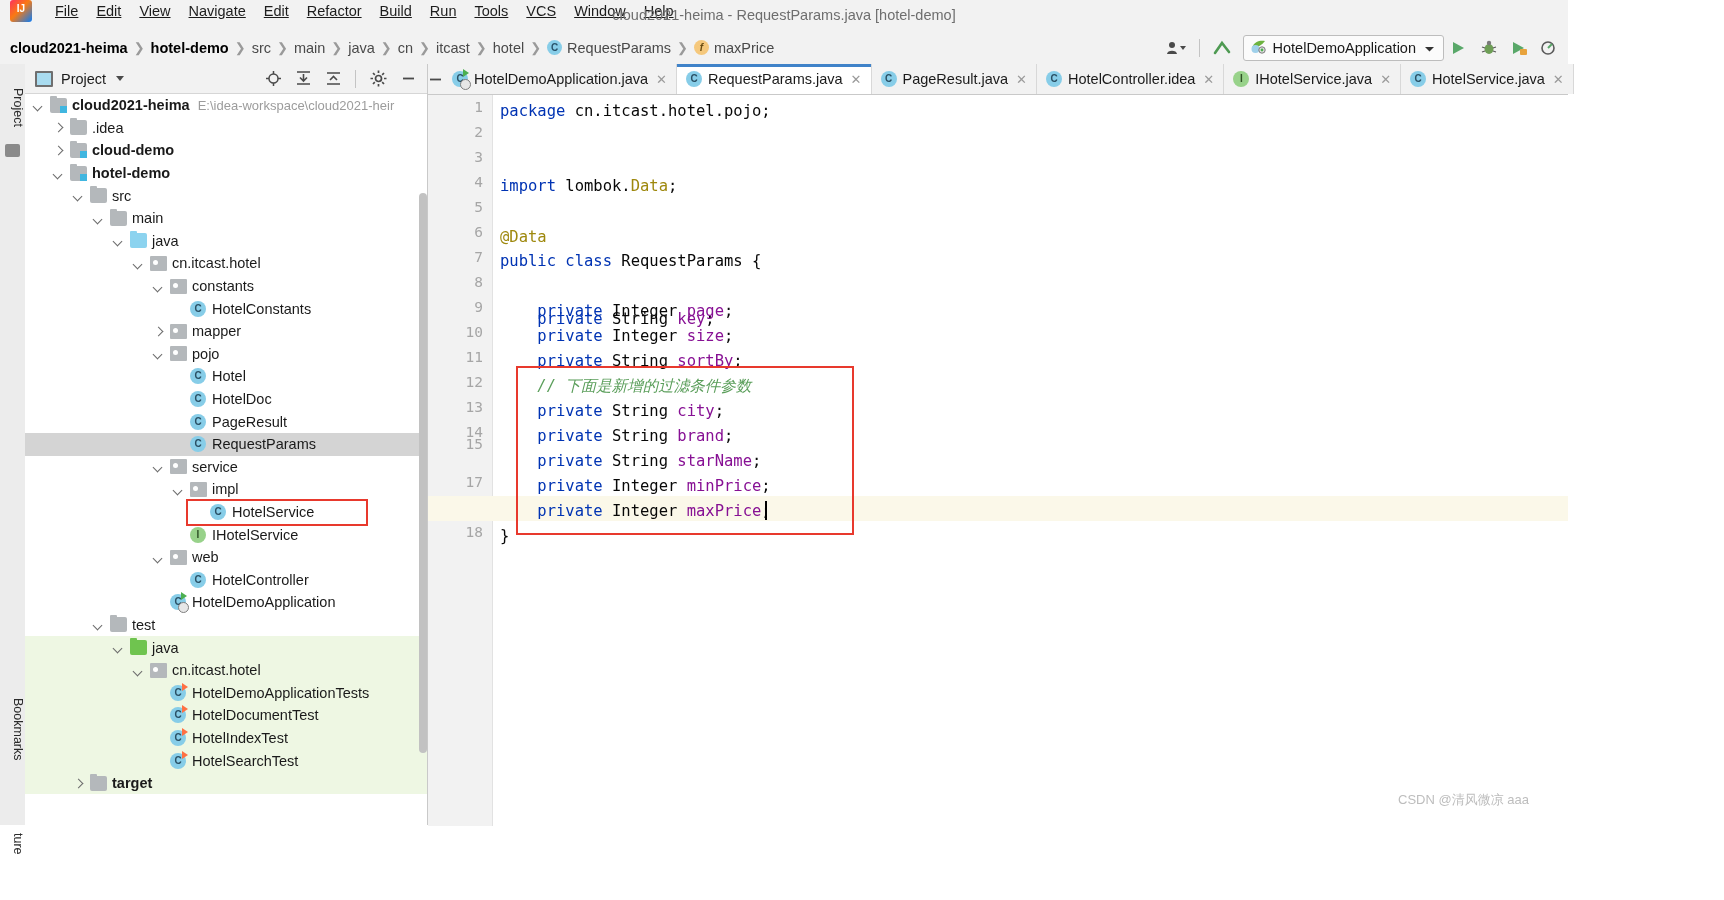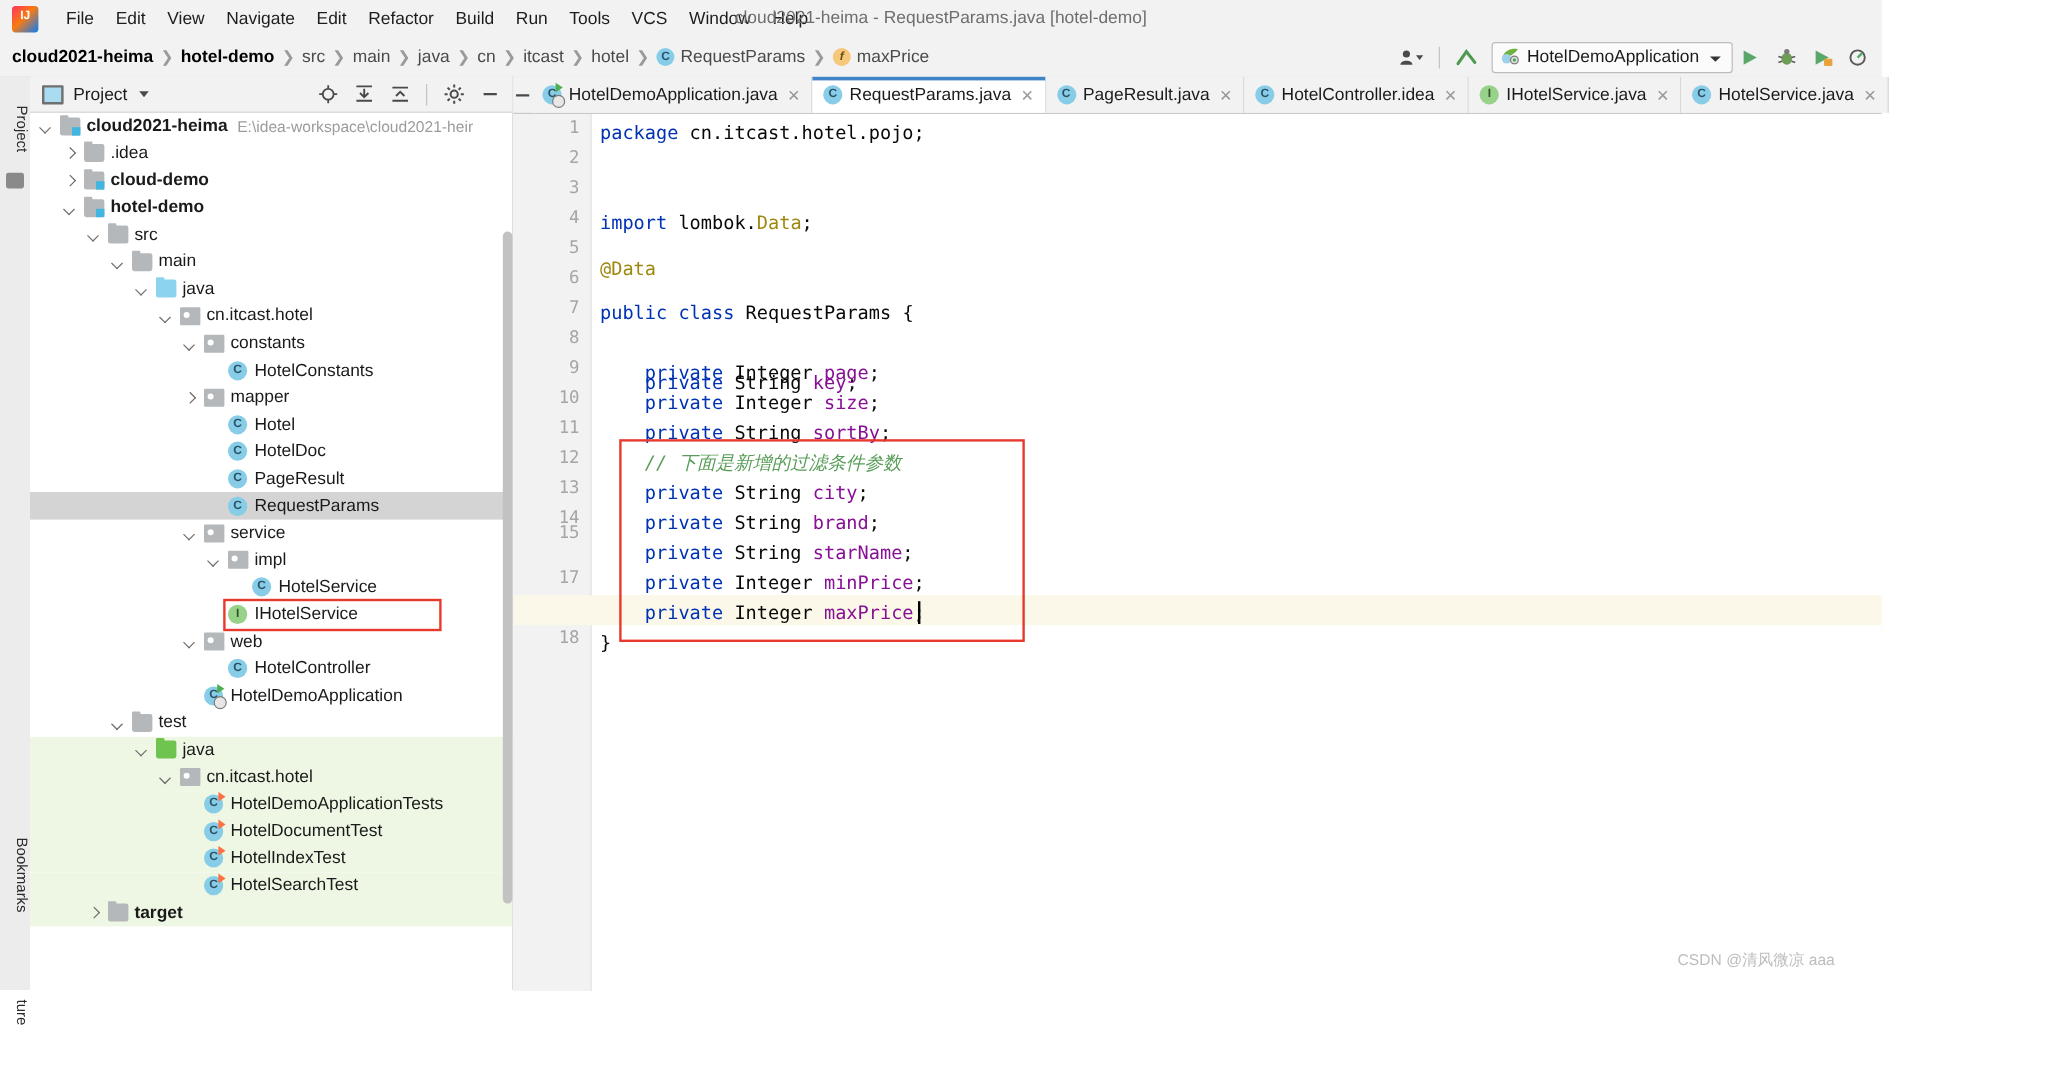--- a/index.html
+++ b/index.html
@@ -14,21 +14,21 @@
   }
   .ide{
     position:absolute;left:0;top:0;width:1568px;height:825px;
     background:#f2f2f2;
     border-right:1px solid #ffffff;
   }
   
   .menubar{
     position:absolute;left:0;top:0;width:1568px;height:31px;
     background:#f2f2f2;
-    display:flex;align-items:center;
+    display:flex;align-items:flex-start;text-decoration:underline;
   }
   .app-logo{
     width:22px;height:22px;margin-left:10px;margin-right:14px;
     border-radius:3px;
     background:linear-gradient(135deg,#fe315d 0%,#f97a12 45%,#087cfa 100%);
     position:relative;
   }
   .app-logo::after{
     content:"IJ";
     position:absolute;left:0;right:0;top:3px;
@@ -468,20 +468,27 @@
           <span style="display:inline-block;width:6px"></span>
           <span class="ico cls">C</span>
           <span class="lbl">HotelConstants</span>
         </div>
         <div class="row">
           <span style="display:inline-block;width:128px"></span>
           <span class="arrow right"></span>
           <span style="display:inline-block;width:6px"></span>
           <span class="ico pkg"></span>
           <span class="lbl">mapper</span>
+        </div>
+        <div class="row">
+          <span style="display:inline-block;width:128px"></span>
+          <span class="arrow down"></span>
+          <span style="display:inline-block;width:6px"></span>
+          <span class="ico pkg"></span>
+          <span class="lbl">pojo</span>
         </div>
         <div class="row">
           <span style="display:inline-block;width:148px"></span>
           <span class="arrow"></span>
           <span style="display:inline-block;width:6px"></span>
           <span class="ico cls">C</span>
           <span class="lbl">Hotel</span>
         </div>
         <div class="row">
           <span style="display:inline-block;width:148px"></span>
@@ -674,21 +681,21 @@
           <div class="gl" style="top: 404px;">17</div>
           <div class="gl" style="top: 429px;">18</div>
         </div>
       <div class="caret-line" id="caretline" style="top: 401px;"></div>
       <div class="code-lines" id="codelines">
           <div class="cl" style="top: 4px;"><span class="kw">package </span><span class="plain">cn.itcast.hotel.pojo;</span></div>
           <div class="cl" style="top: 29px;"></div>
           <div class="cl" style="top: 54px;"></div>
           <div class="cl" style="top: 79px;"><span class="kw">import </span><span class="plain">lombok.</span><span class="ann">Data</span><span class="plain">;</span></div>
           <div class="cl" style="top: 104px;"></div>
-          <div class="cl" style="top: 117px;"><span class="ann">@Data</span></div>
+          <div class="cl" style="top: 130px;"><span class="ann">@Data</span></div>
           <div class="cl" style="top: 154px;"><span class="kw">public class </span><span class="plain">RequestParams</span><span class="plain"> {</span></div>
           <div class="cl" style="top: 179px; margin-top: 33px;"><span class="kw">    private </span><span class="plain">String </span><span class="fld">key</span><span class="plain">;</span></div>
           <div class="cl" style="top: 204px;"><span class="kw">    private </span><span class="plain">Integer </span><span class="fld">page</span><span class="plain">;</span></div>
           <div class="cl" style="top: 229px;"><span class="kw">    private </span><span class="plain">Integer </span><span class="fld">size</span><span class="plain">;</span></div>
           <div class="cl" style="top: 254px;"><span class="kw">    private </span><span class="plain">String </span><span class="fld">sortBy</span><span class="plain">;</span></div>
           <div class="cl" style="top: 279px;"><span class="cmt-cn">    // 下面是新增的过滤条件参数</span></div>
           <div class="cl" style="top: 304px;"><span class="kw">    private </span><span class="plain">String </span><span class="fld">city</span><span class="plain">;</span></div>
           <div class="cl" style="top: 329px;"><span class="kw">    private </span><span class="plain">String </span><span class="fld">brand</span><span class="plain">;</span></div>
           <div class="cl" style="top: 354px;"><span class="kw">    private </span><span class="plain">String </span><span class="fld">starName</span><span class="plain">;</span></div>
           <div class="cl" style="top: 379px;"><span class="kw">    private </span><span class="plain">Integer </span><span class="fld">minPrice</span><span class="plain">;</span></div>

